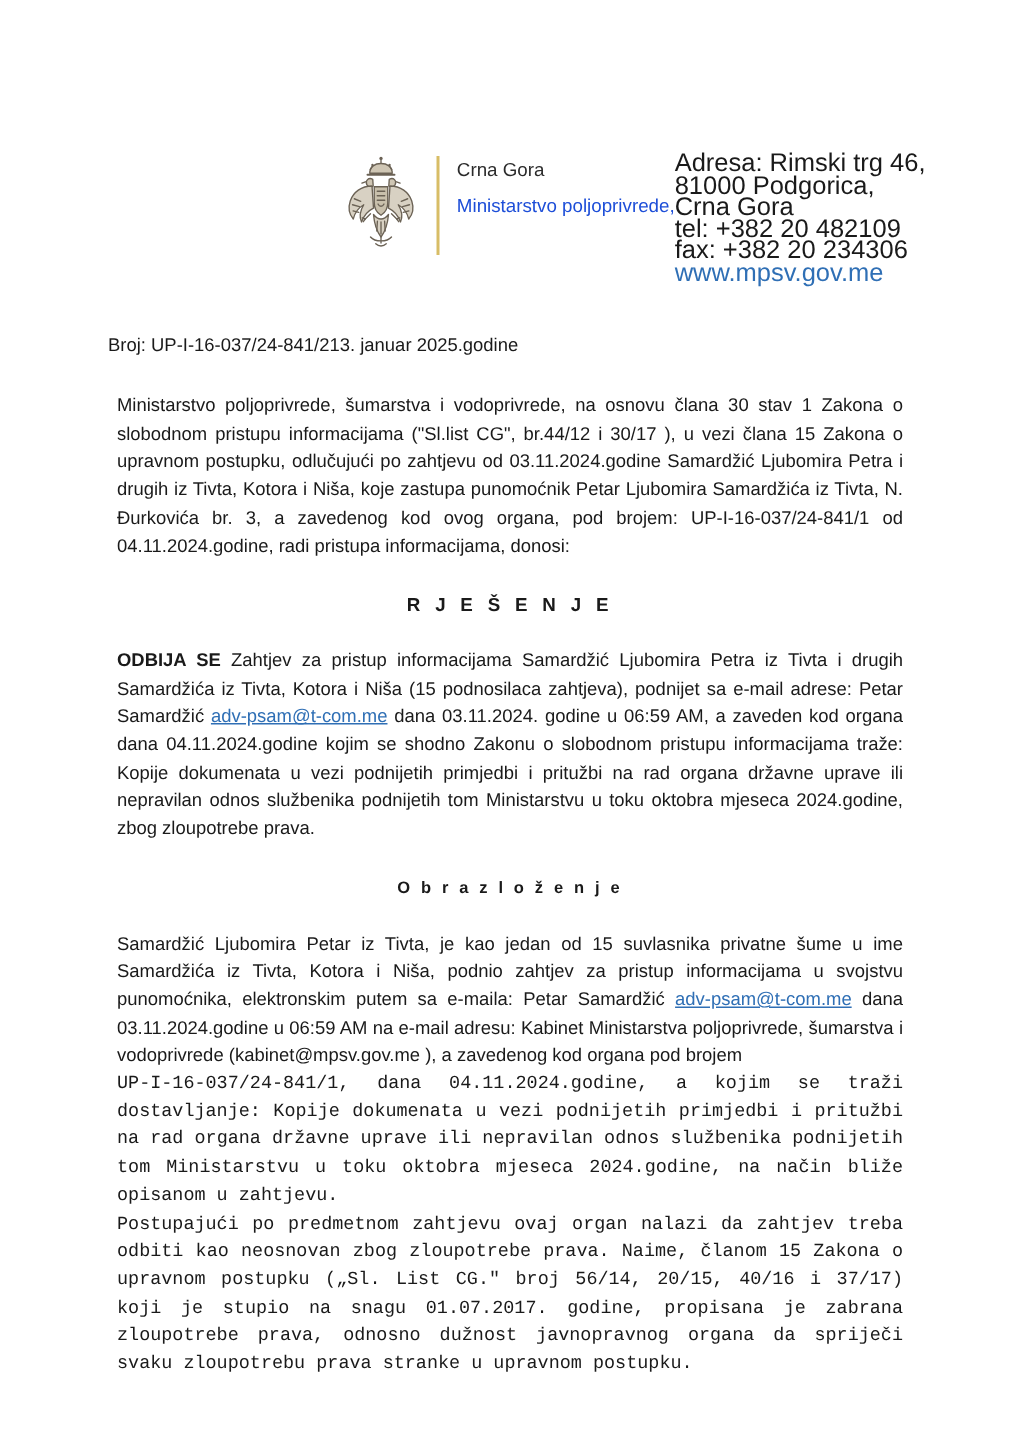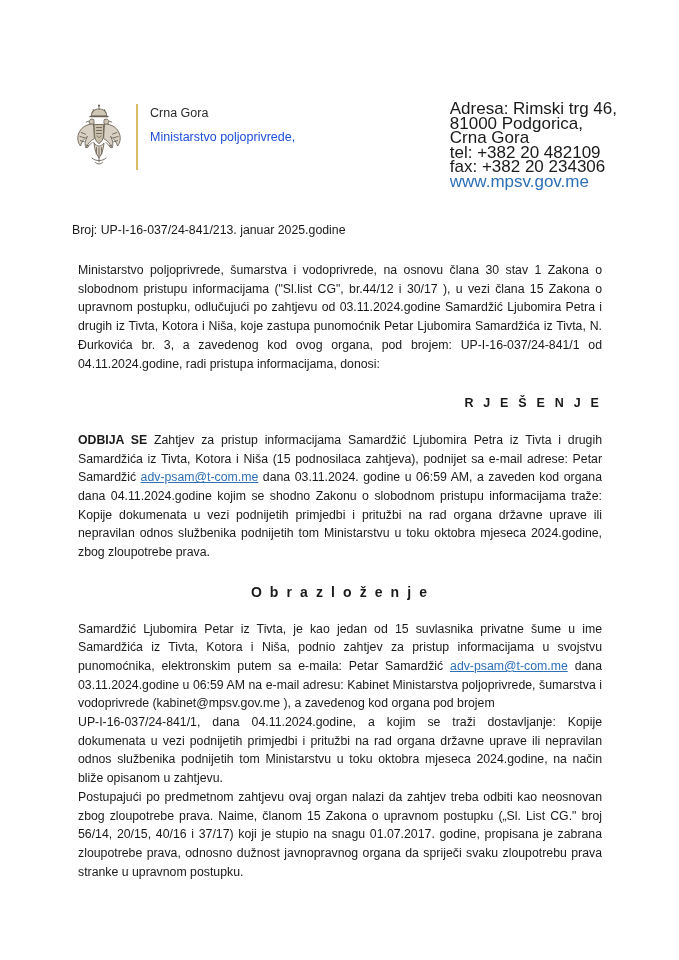--- a/index.html
+++ b/index.html
@@ -25,21 +25,21 @@
   }
 
   
   .letterhead {
     position: absolute;
     left: 0;
     top: 100px;
     width: 679px;
     display: flex;
     align-items: flex-start;
-    justify-content: space-between;
+    justify-content: flex-end;
     padding: 0 62px 0 72px;
     box-sizing: border-box;
   }
 
   .brand {
     display: flex;
     align-items: flex-start;
   }
 
   .emblem {
@@ -109,36 +109,36 @@
     font-size: 12.3px;
     line-height: 18.7px;
     text-align: justify;
     text-justify: inter-word;
   }
 
   .para {
     margin: 0;
     text-align: justify;
   }
-  .para + .para { margin-top: 0; }
+  .para + .para { margin-top: 0; font-family: Liberation Mono, monospace; }
 
   .spacer-sm { height: 18px; }
   .spacer-md { height: 21px; }
 
   .heading {
-    text-align: right;
+    text-align: center;
     font-weight: bold;
     font-size: 12.5px;
     letter-spacing: 3.2px;
     margin: 0;
   }
   .heading-sub {
     text-align: center;
     font-weight: bold;
-    font-size: 14px;
+    font-size: 11px;
     letter-spacing: 2.1px;
     margin: 0;
   }
 
   .bold { font-weight: bold; }
 
   a.maillink {
     color: #2f6fb5;
   }
 </style>

